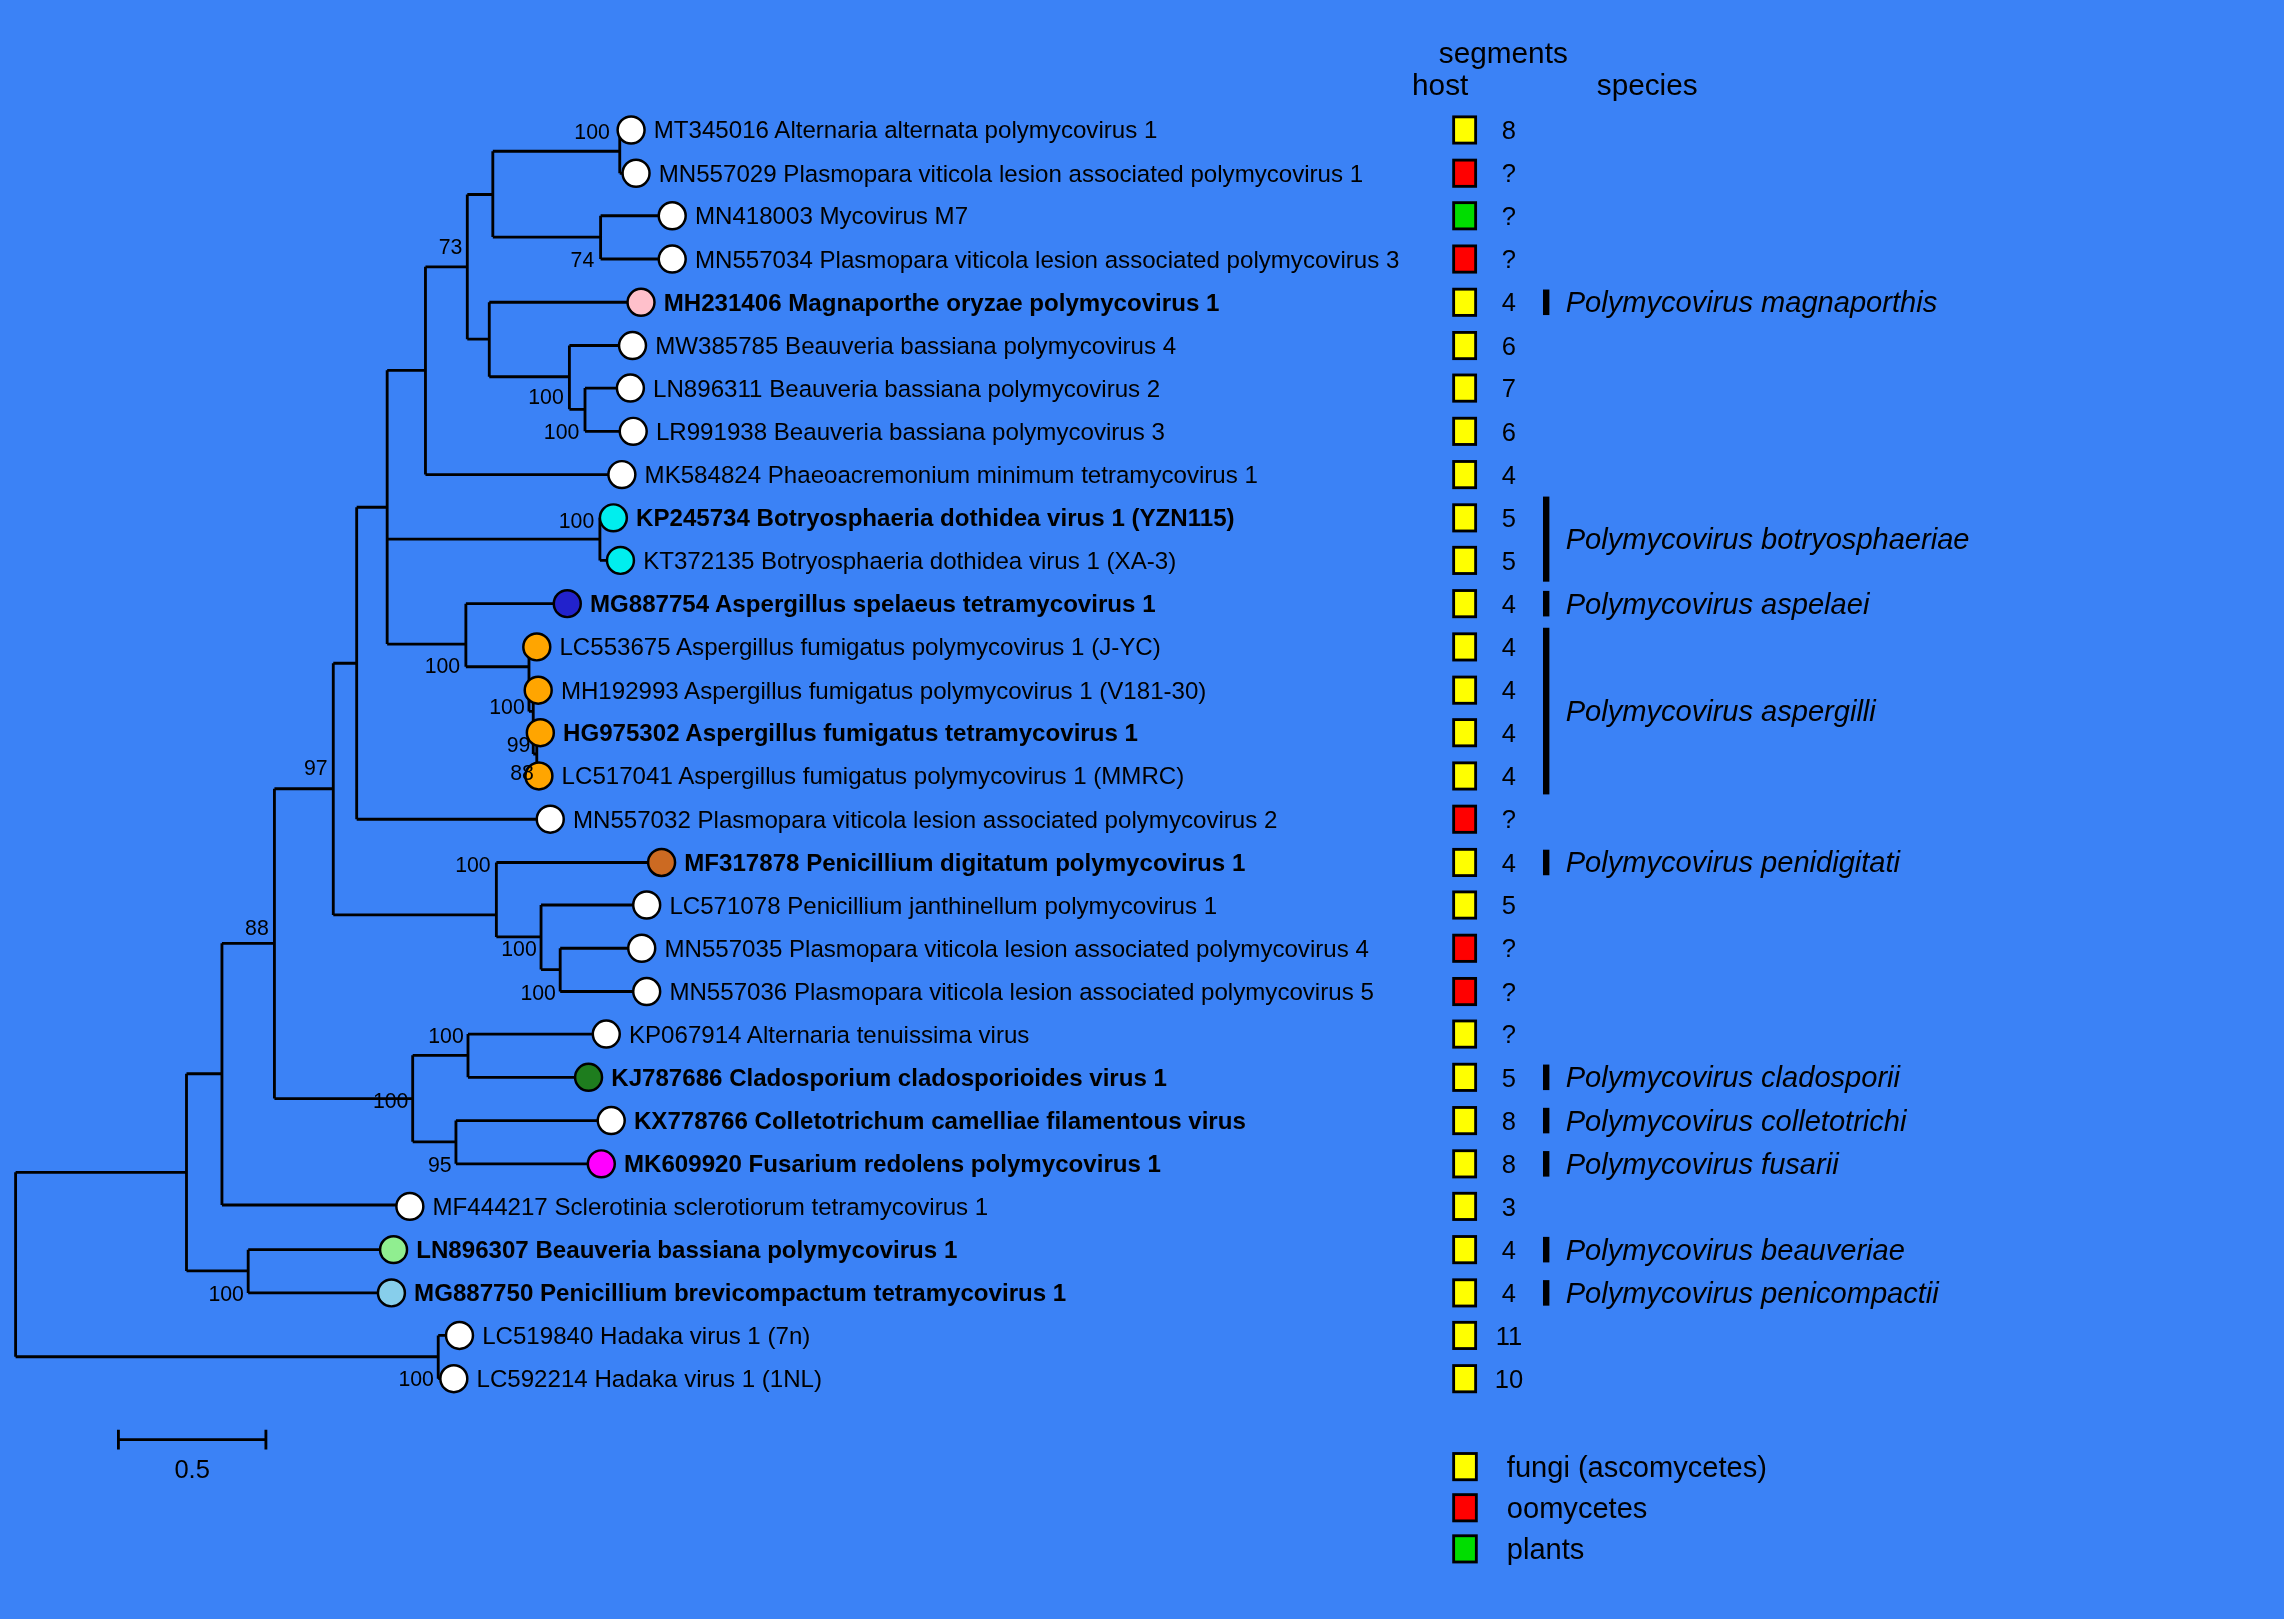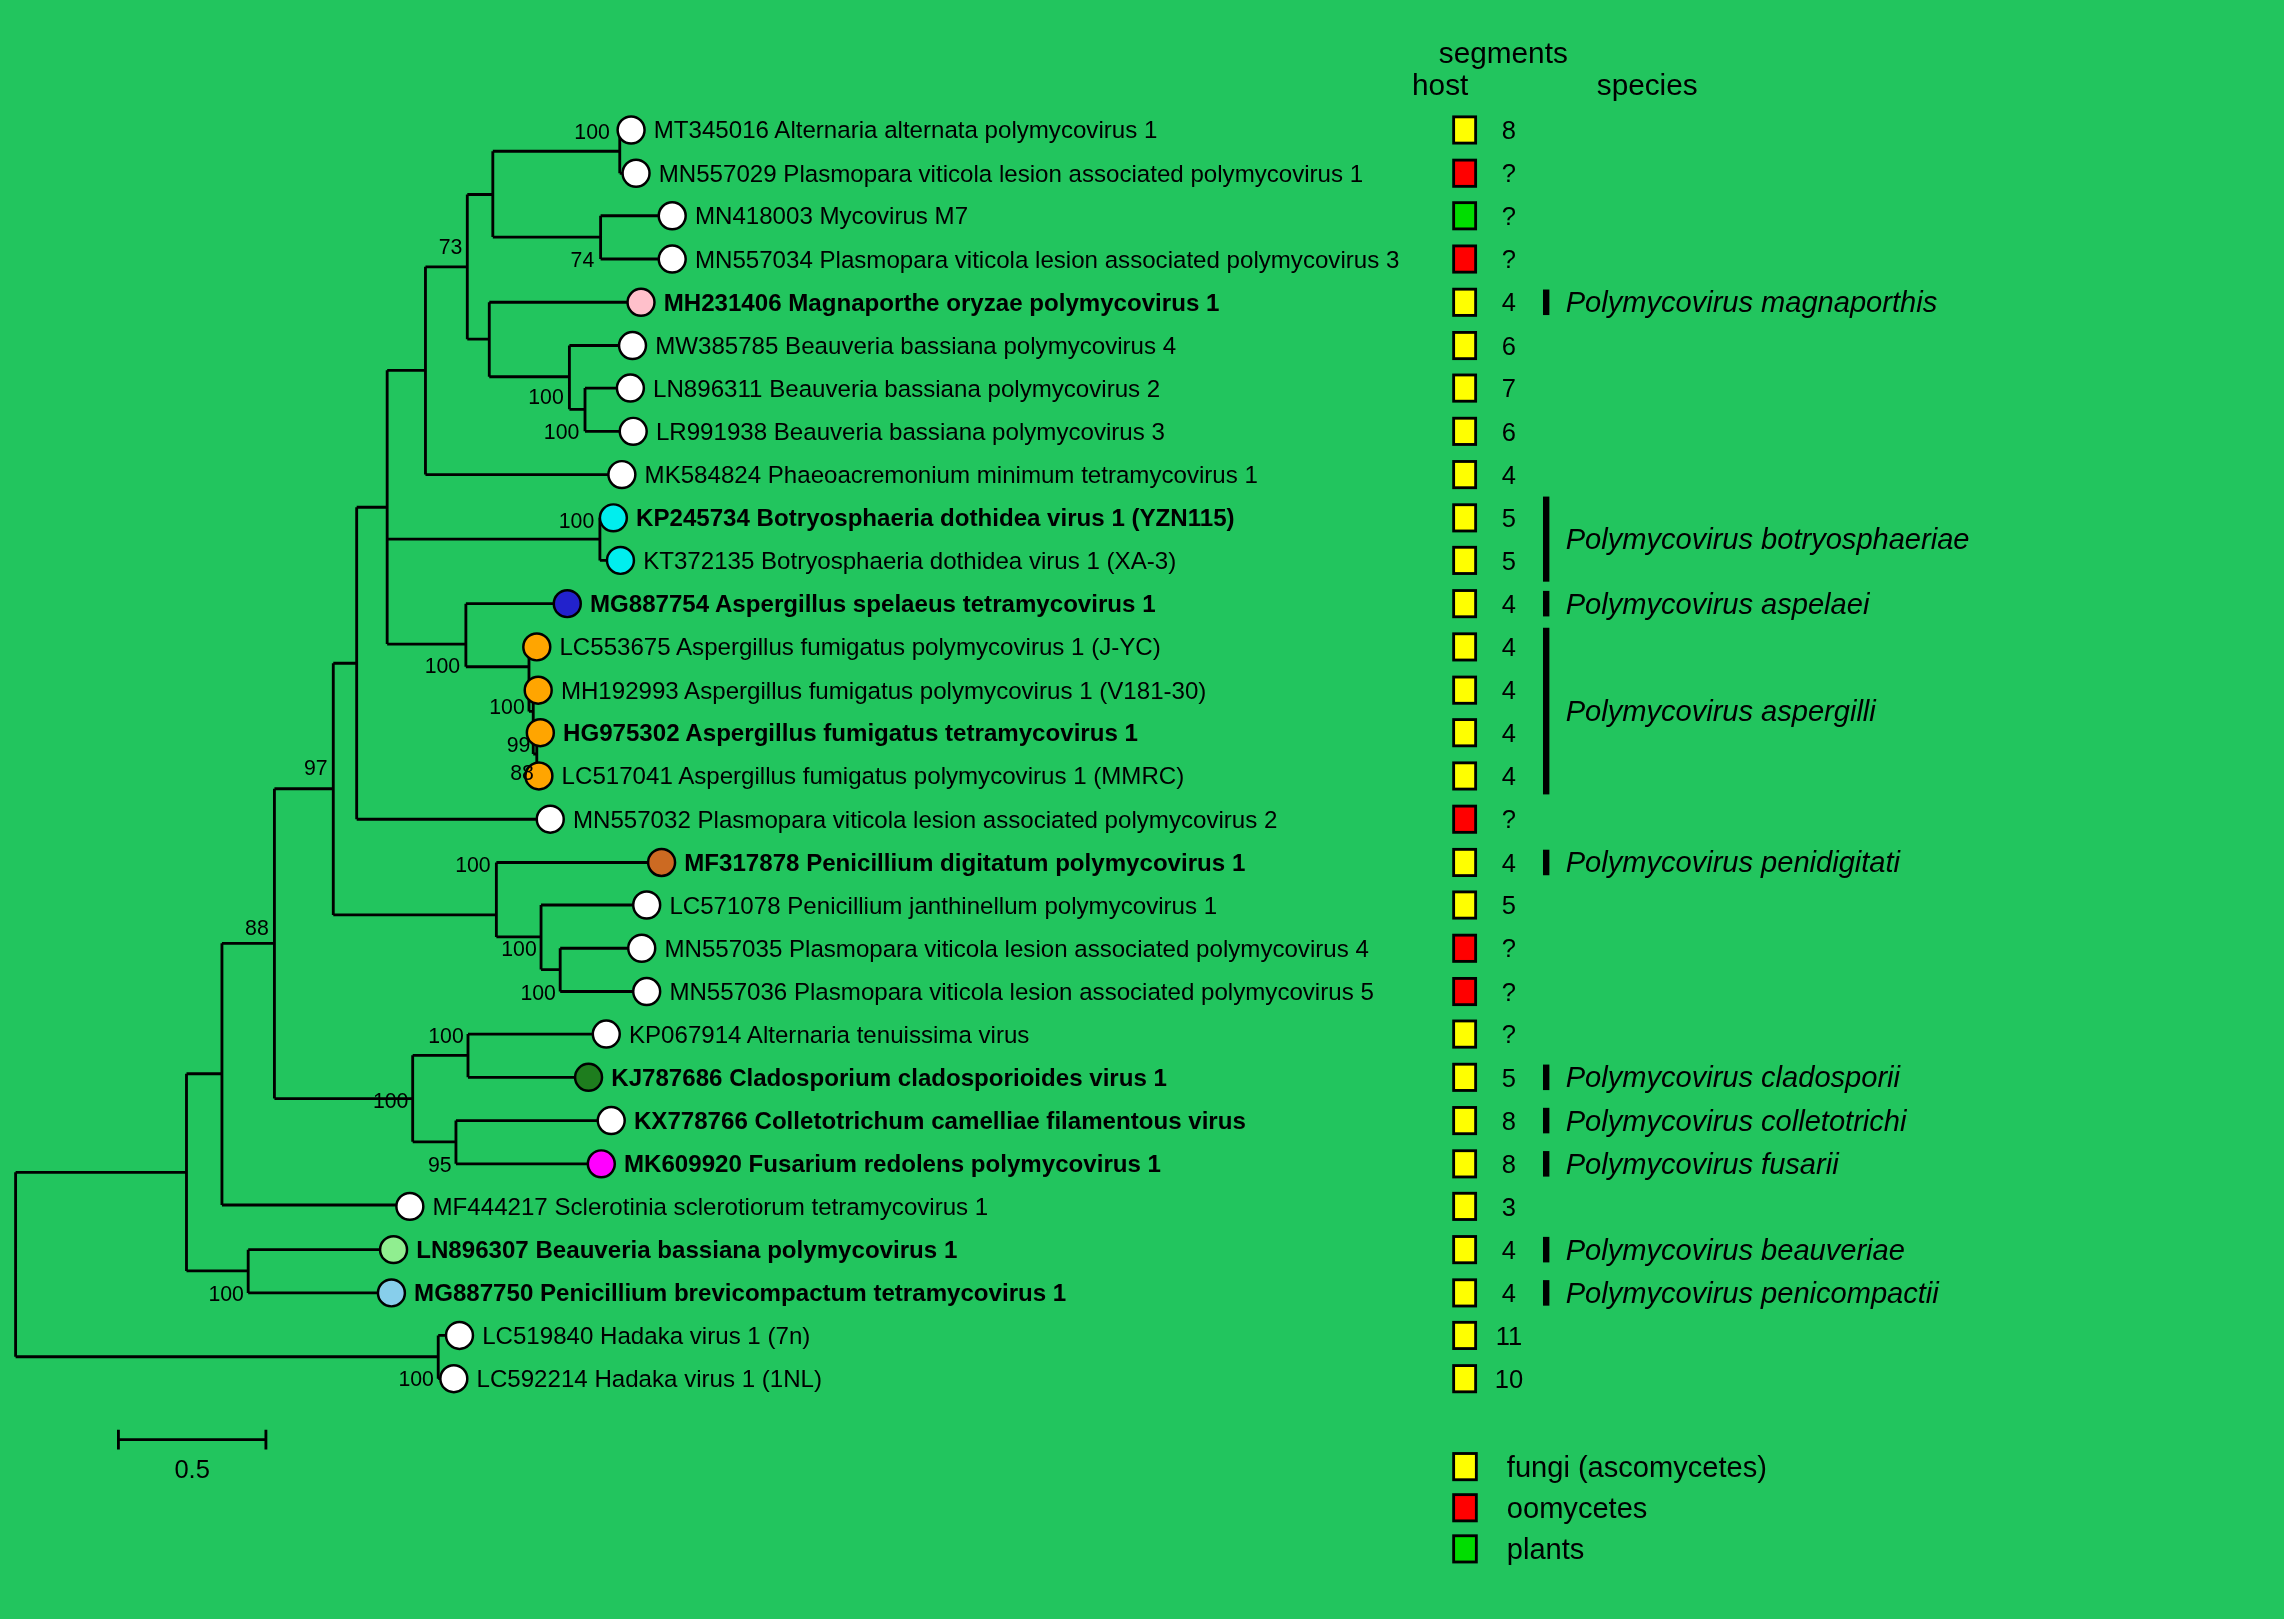--- a/index.html
+++ b/index.html
@@ -1,16 +1,16 @@
 <!DOCTYPE html>
 <html style="font-size:11.3px"><head>
 <meta charset="utf-8">
 <style>
   html,body{margin:0;padding:0;background:#ffffff;}
-  .fig-wrap{position:relative;width:2284px;height:1620px;background:#22c55e;
+  .fig-wrap{position:relative;width:2284px;height:1620px;background:#3b82f6;
             font-family:"Liberation Sans", sans-serif;}
   svg{display:block;}
   text{font-family:"Liberation Sans", sans-serif;fill:#000;}
   .tip-label{font-size:34px;}
   .tip-label.bold{font-weight:bold;}
   .bs-label{font-size:30px;}
   .seg-num{font-size:36px;text-anchor:middle;}
   .species-name{font-size:41px;font-style:italic;}
   .hdr{font-size:42px;text-anchor:middle;}
   .legend-label{font-size:41px;}

